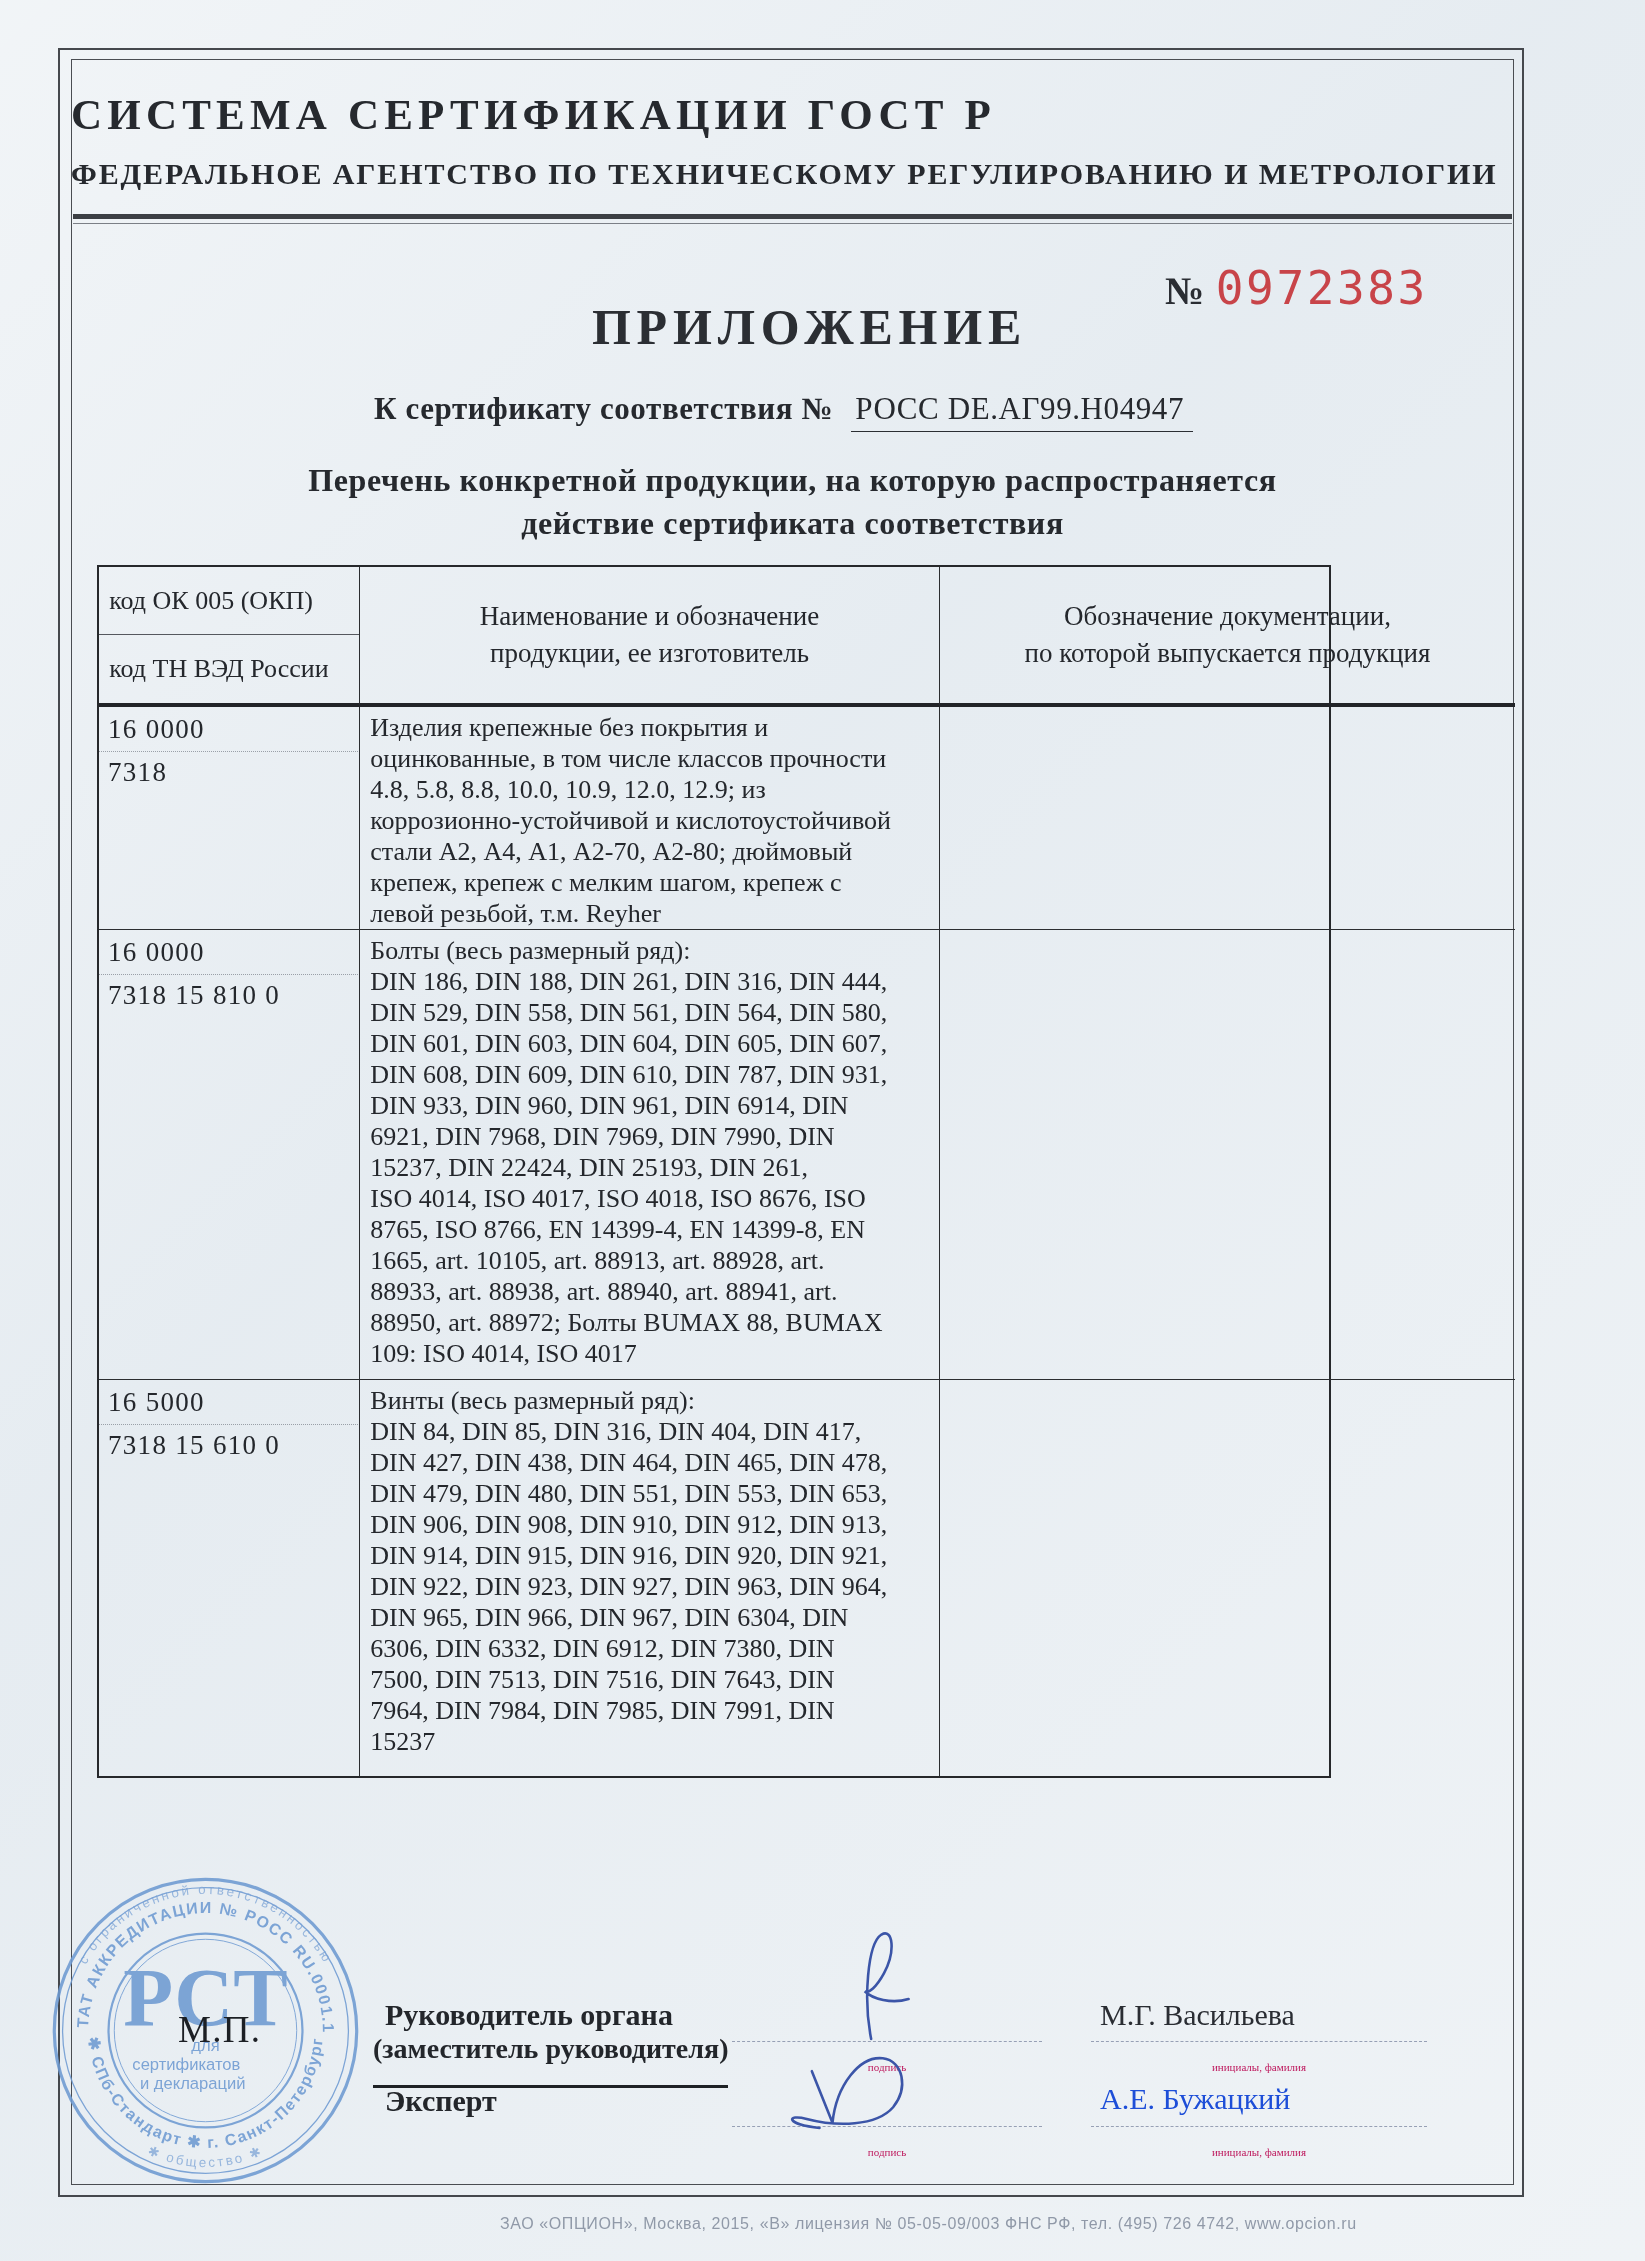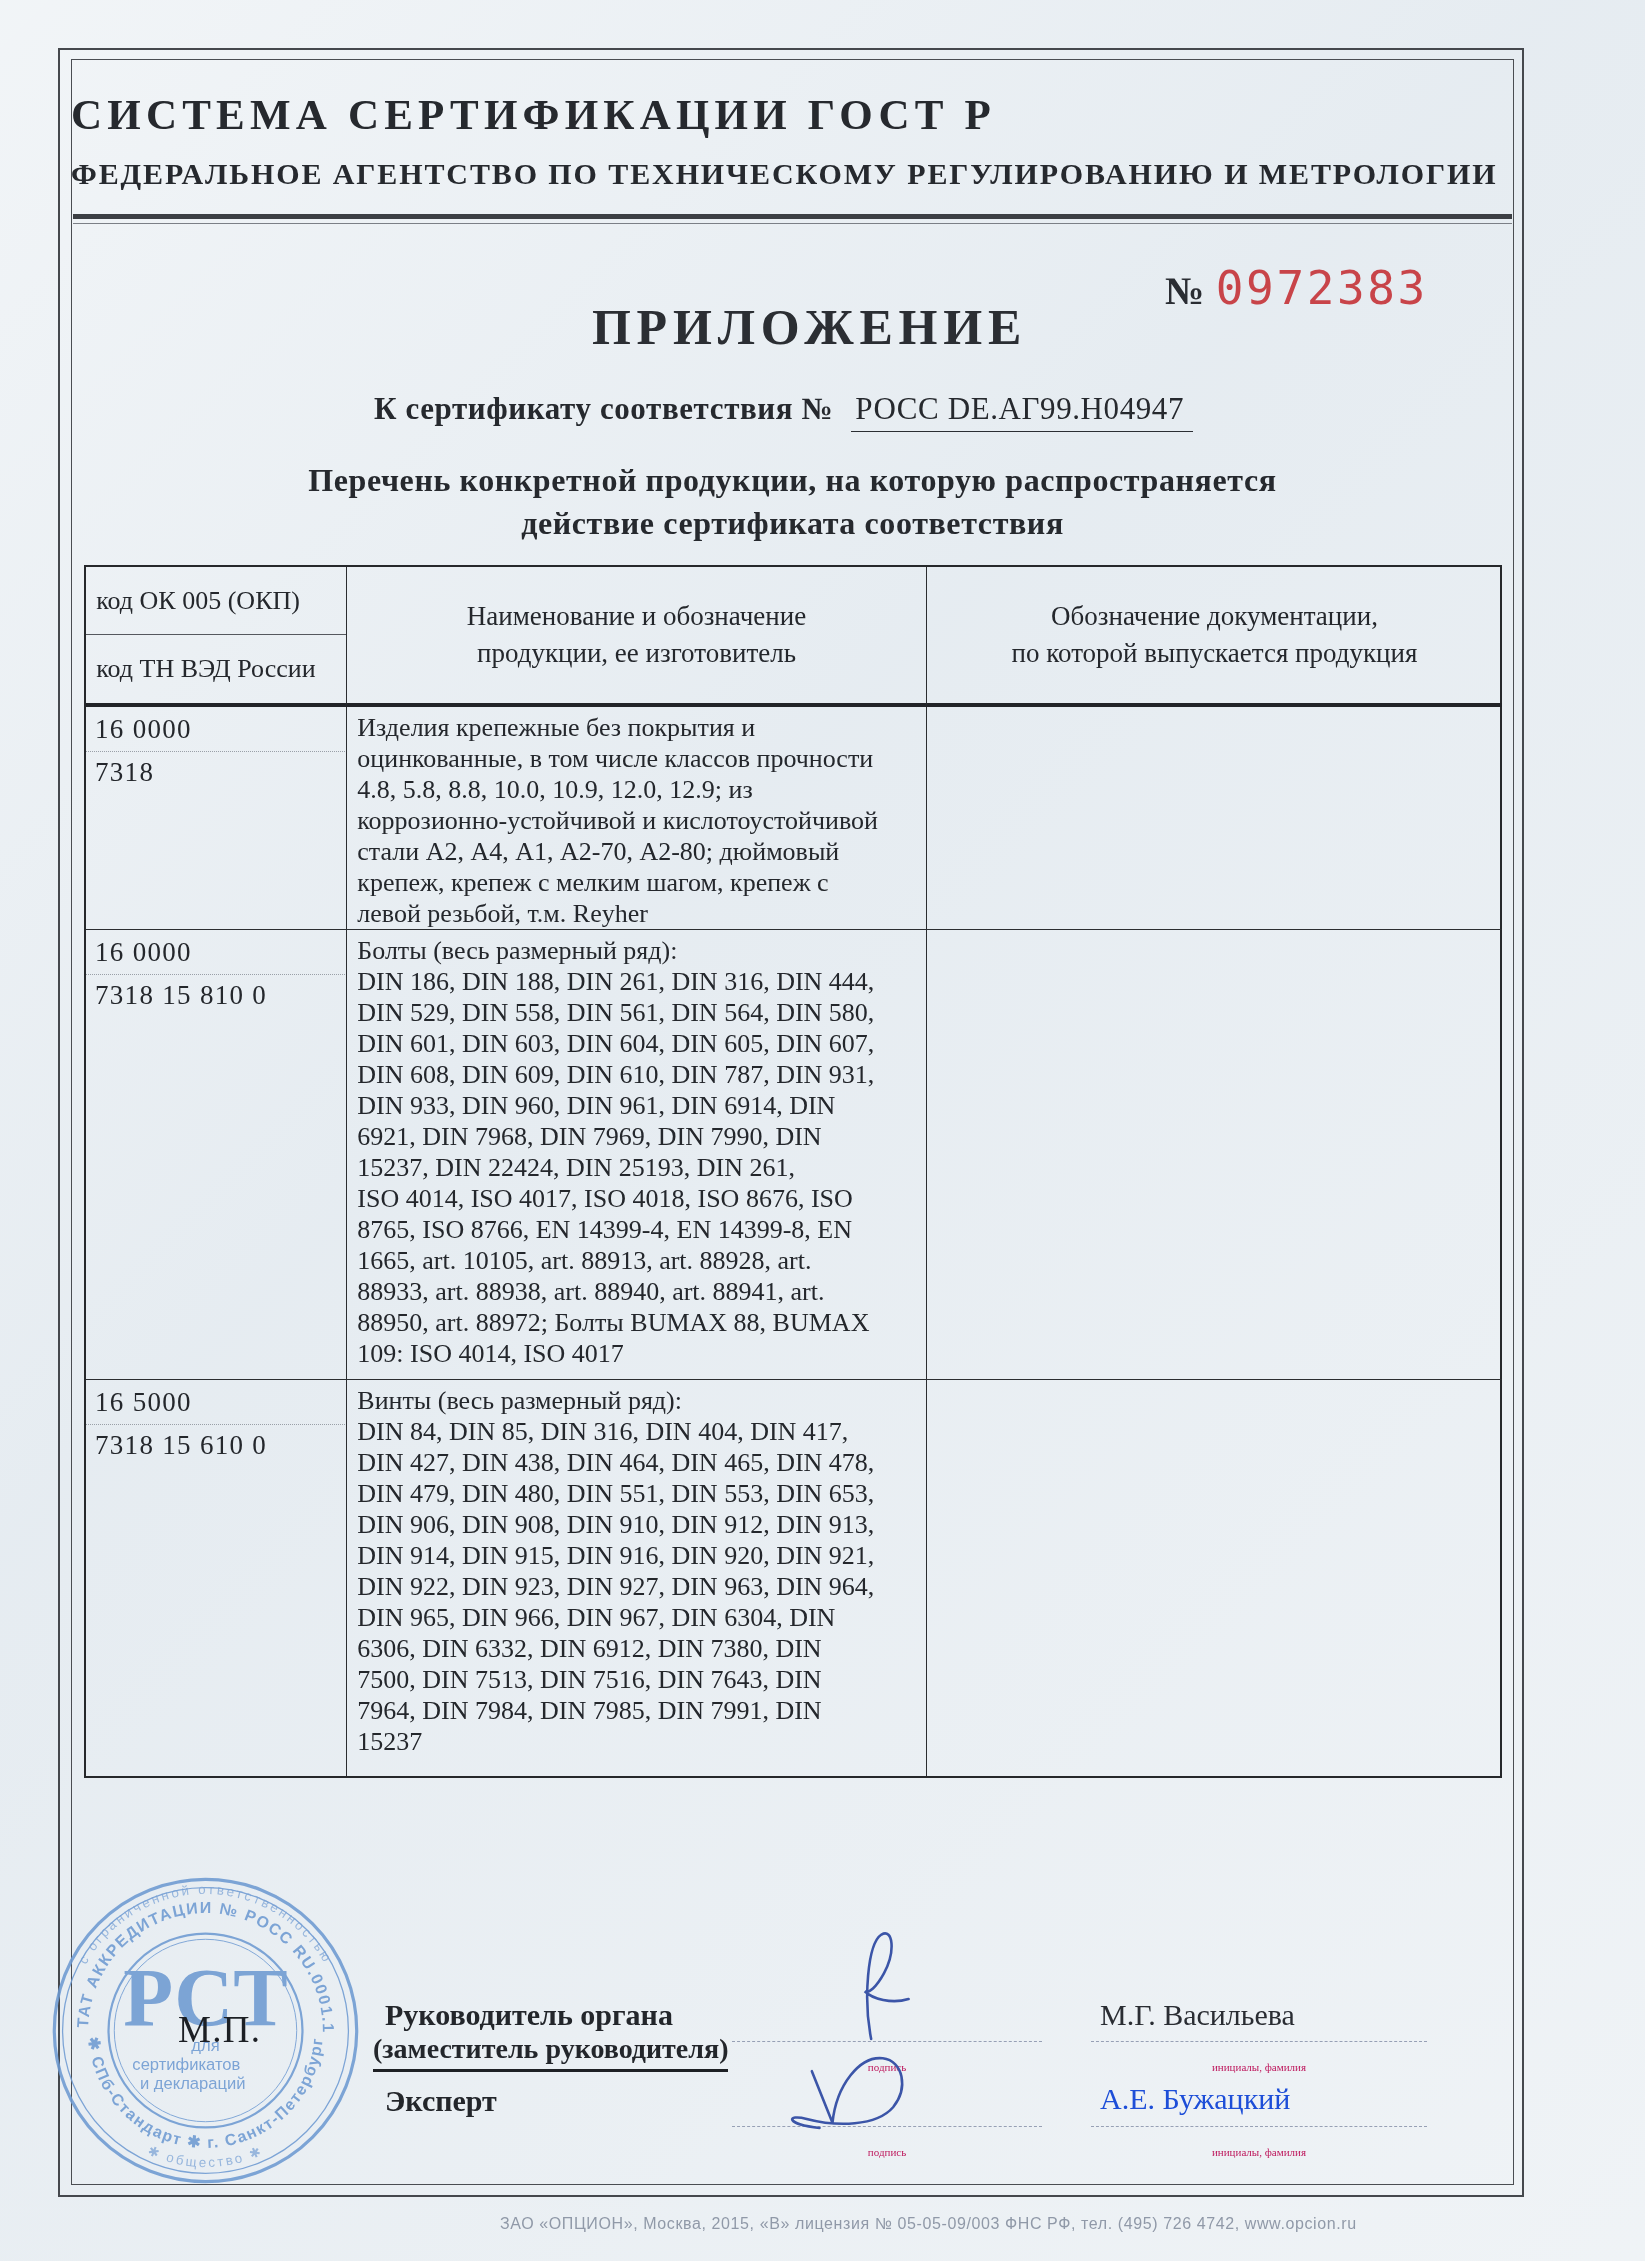--- a/index.html
+++ b/index.html
@@ -42,21 +42,21 @@
   .certline{position:absolute;left:374px;top:391px;white-space:nowrap;font-size:31px;font-weight:600;color:#26292e;letter-spacing:0.6px;}
   .certnum{
     display:inline-block;margin-left:18px;font-weight:400;font-size:31px;letter-spacing:0.6px;
     border-bottom:1.9px solid #2b2e33;padding:0 9px 3.9px 3.9px;
   }
   .subtitle{position:absolute;left:71px;top:459px;width:1443px;text-align:center;
     font-size:32px;font-weight:bold;color:#26292e;line-height:43px;letter-spacing:0.6px;}
 
   
   .cert-table{
-    position:absolute;left:84px;top:565px;width:1418px;
+    position:absolute;left:97px;top:565px;width:1234px;
     border:2.6px solid #26282b;box-sizing:border-box;
     display:grid;
     grid-template-columns:261px 580px 575px;
     grid-template-rows:140px 223px 450px 396px;
     background:transparent;
   }
   .cell{border-right:1.9px solid #2b2d30;border-bottom:1.9px solid #2b2d30;box-sizing:border-box;overflow:hidden;}
   .cell.col3{border-right:none;}
   .cell.hdr{border-bottom:4.5px solid #222428;}
   .cell.last{border-bottom:none;}
@@ -65,21 +65,21 @@
   .hdr-c1 .h-bot{flex:1;display:flex;align-items:center;padding-left:10.3px;}
   .hdr-mid{display:flex;align-items:center;justify-content:center;text-align:center;
     font-size:27px;line-height:37px;white-space:pre-line;}
   .body-c1{padding:6.5px 6.5px 0 9px;font-size:27px;letter-spacing:1.3px;}
   .body-c1 .dotted{border-top:1.9px dotted #9aa0a8;margin:6.5px 0 5.2px -9px;width:calc(100% + 14px);}
   .body-desc{padding:5.2px 6.5px 0 10.3px;font-size:26px;line-height:31px;white-space:pre-line;color:#24272c;}
 
   
   .role1a{position:absolute;left:385px;top:1998px;font-size:30px;font-weight:bold;color:#23262b;}
   .role1b{position:absolute;left:373px;top:2033px;font-size:28px;font-weight:bold;color:#23262b;
-    border-bottom:3.2px solid #1e2125;padding-bottom:4px;}
+    border-bottom:3.2px solid #1e2125;padding-bottom:20px;}
   .role2{position:absolute;left:385px;top:2084px;font-size:30px;font-weight:600;color:#23262b;}
   .sigline{position:absolute;border-top:1.3px dashed #97a0b5;text-align:center;}
   .sigline .cap{font-size:11px;color:#be185d;margin-top:19px;}
   .sl1{left:732px;top:2041px;width:310px;}
   .nl1{left:1091px;top:2041px;width:336px;}
   .sl2{left:732px;top:2126px;width:310px;}
   .nl2{left:1091px;top:2126px;width:336px;}
   .name1{position:absolute;left:1100px;top:1998px;font-size:30px;color:#2a2d33;}
   .name2{position:absolute;left:1100px;top:2082px;font-size:30px;color:#1d4ed8;}
   .mp{position:absolute;left:178px;top:2008px;font-size:37px;color:#1c1f24;letter-spacing:1.3px;z-index:5;}

